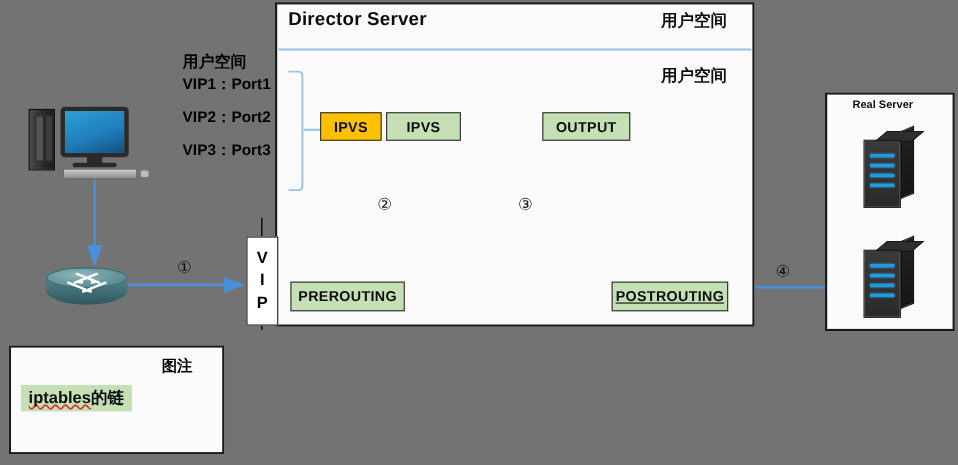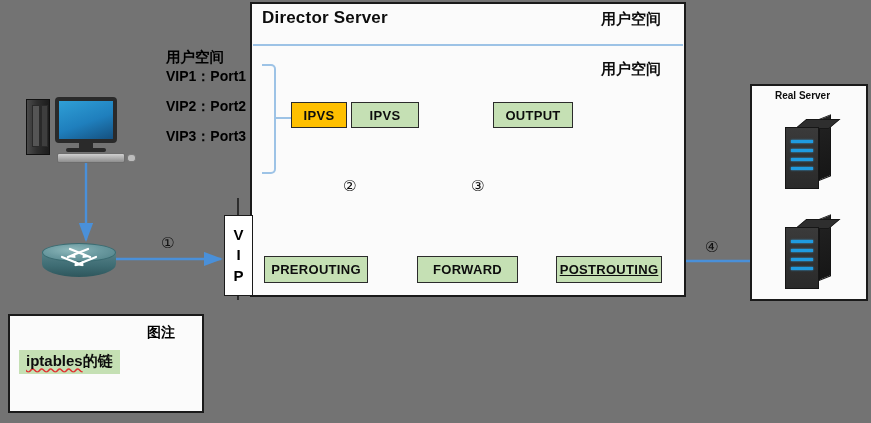--- a/index.html
+++ b/index.html
@@ -281,21 +281,20 @@
     <span class="cs-row">VIP2：Port2</span>
     <span class="cs-row">VIP3：Port3</span>
   </div>
   <div id="cluster-bracket"></div>
   <div id="cluster-bracket-stem"></div>
 
   <div class="chainbox ipvs" id="box-ipvs">IPVS</div>
   <div class="chainbox" id="box-input">IPVS</div>
   <div class="chainbox" id="box-output">OUTPUT</div>
   <div class="chainbox" id="box-prerouting">PREROUTING</div>
-  <div class="chainbox" id="box-forward">FORWARD</div>
   <div class="chainbox" id="box-postrouting">POSTROUTING</div>
 
   <div id="vip-box">
     <span>V</span>
     <span>I</span>
     <span>P</span>
   </div>
 
   <div id="pc-tower"></div>
   <div id="pc-monitor"></div>

